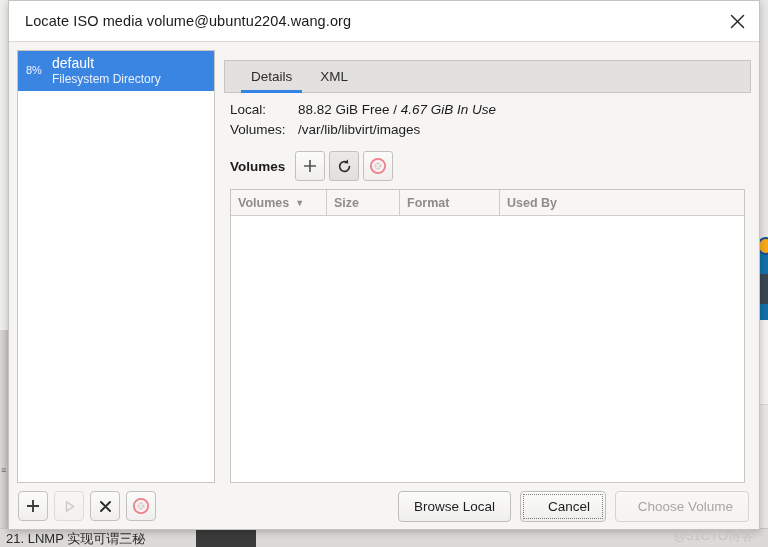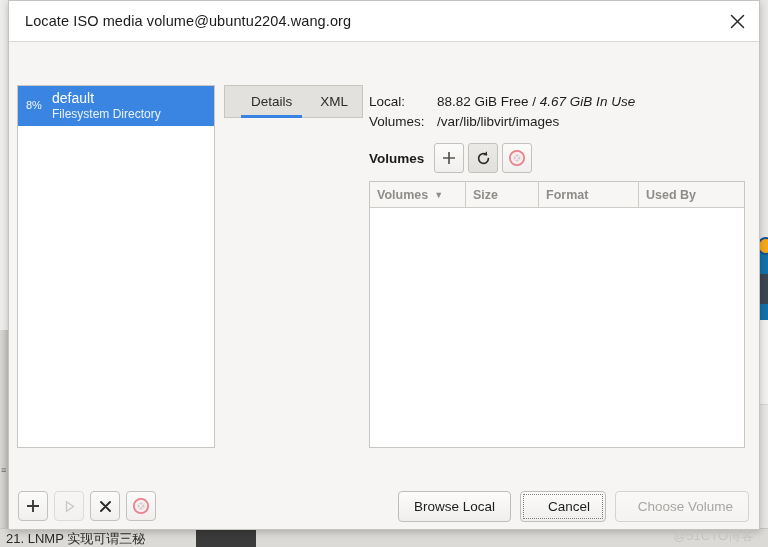--- a/index.html
+++ b/index.html
@@ -56,21 +56,21 @@
 
   
   #dialog {
     position: absolute;
     left: 8px; top: 0;
     width: 752px; height: 530px;
     background: #f6f5f4;
     border: 1px solid #c6c3bf;
     box-shadow: 0 2px 7px rgba(0,0,0,.22);
     box-sizing: border-box;
-    display: flex; flex-direction: column; gap: 35px;
+    display: flex; flex-direction: column;
   }
   #dialog-accent {
     position: absolute; left: 0; top: 0; width: 6px; height: 41px;
     background: #1b6ea8;
   }
 
   
   #titlebar {
     height: 40px; min-height: 40px;
     background: #ffffff;
@@ -124,23 +124,24 @@
     padding-left: 2px;
     color: #eef4fd;
   }
   .pool-texts { display: flex; flex-direction: column; line-height: 1.18; }
   .pool-name { font-size: 14px; }
   .pool-type { font-size: 12px; color: #eaf1fc; }
 
   
   #right-panel {
     flex: 1;
-    display: flex; flex-direction: row;
+    display: flex; flex-direction: column;
     margin-left: 9px;
     min-width: 0;
+    margin-top: 10px;
   }
 
   
   #tabbar {
     height: 33px; min-height: 33px;
     background: #e3e1dd;
     border: 1px solid #c9c6c2;
     border-bottom: 1px solid #c9c6c2;
     box-sizing: border-box;
     display: flex; align-items: stretch;

